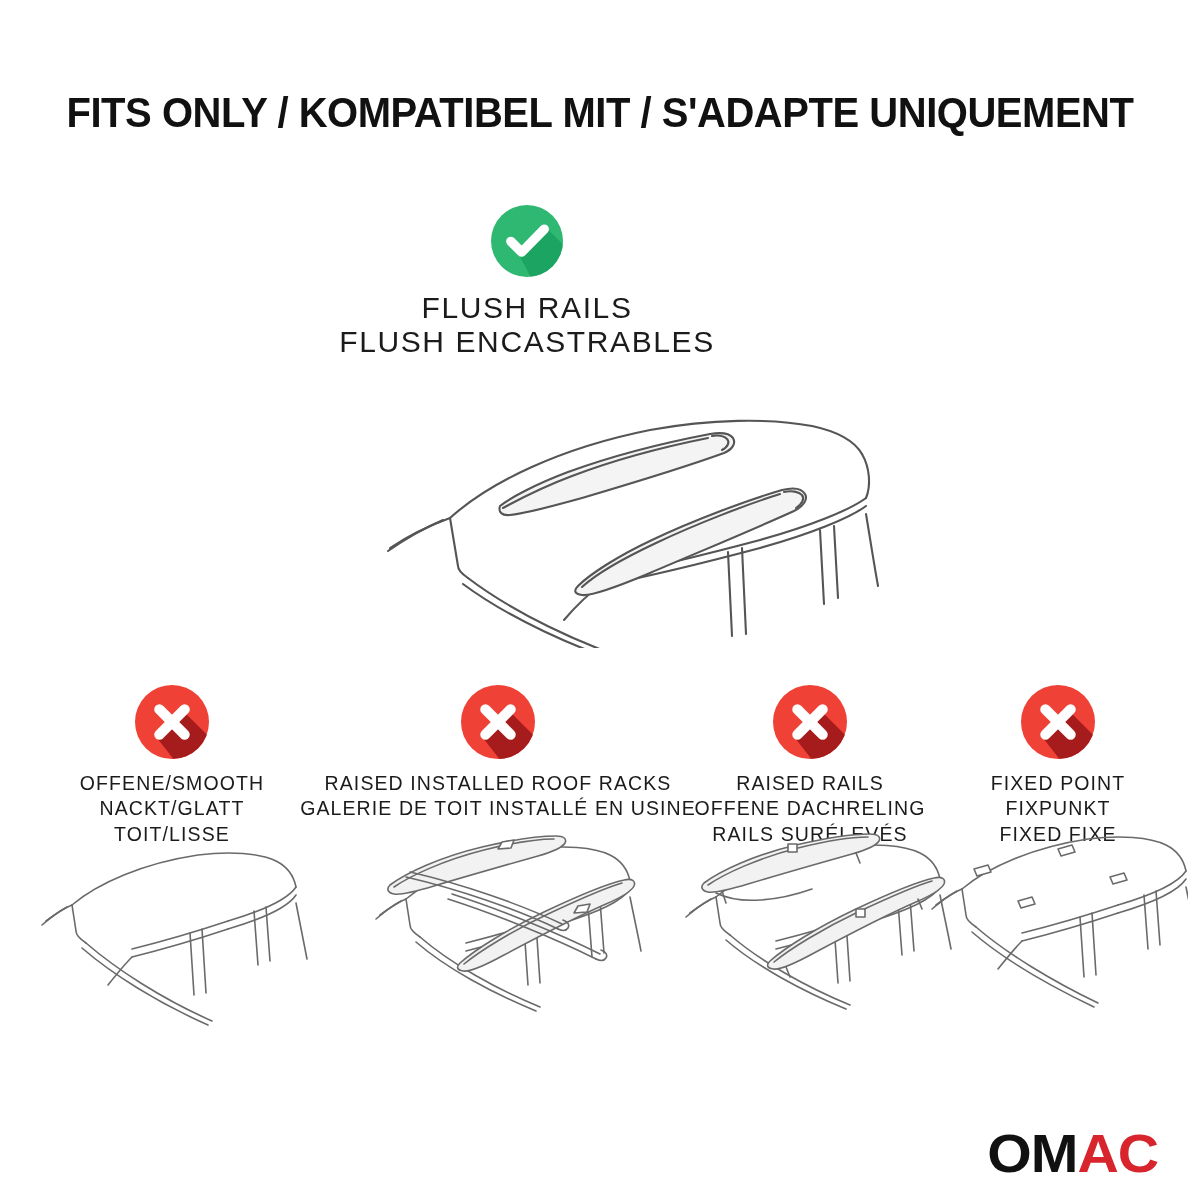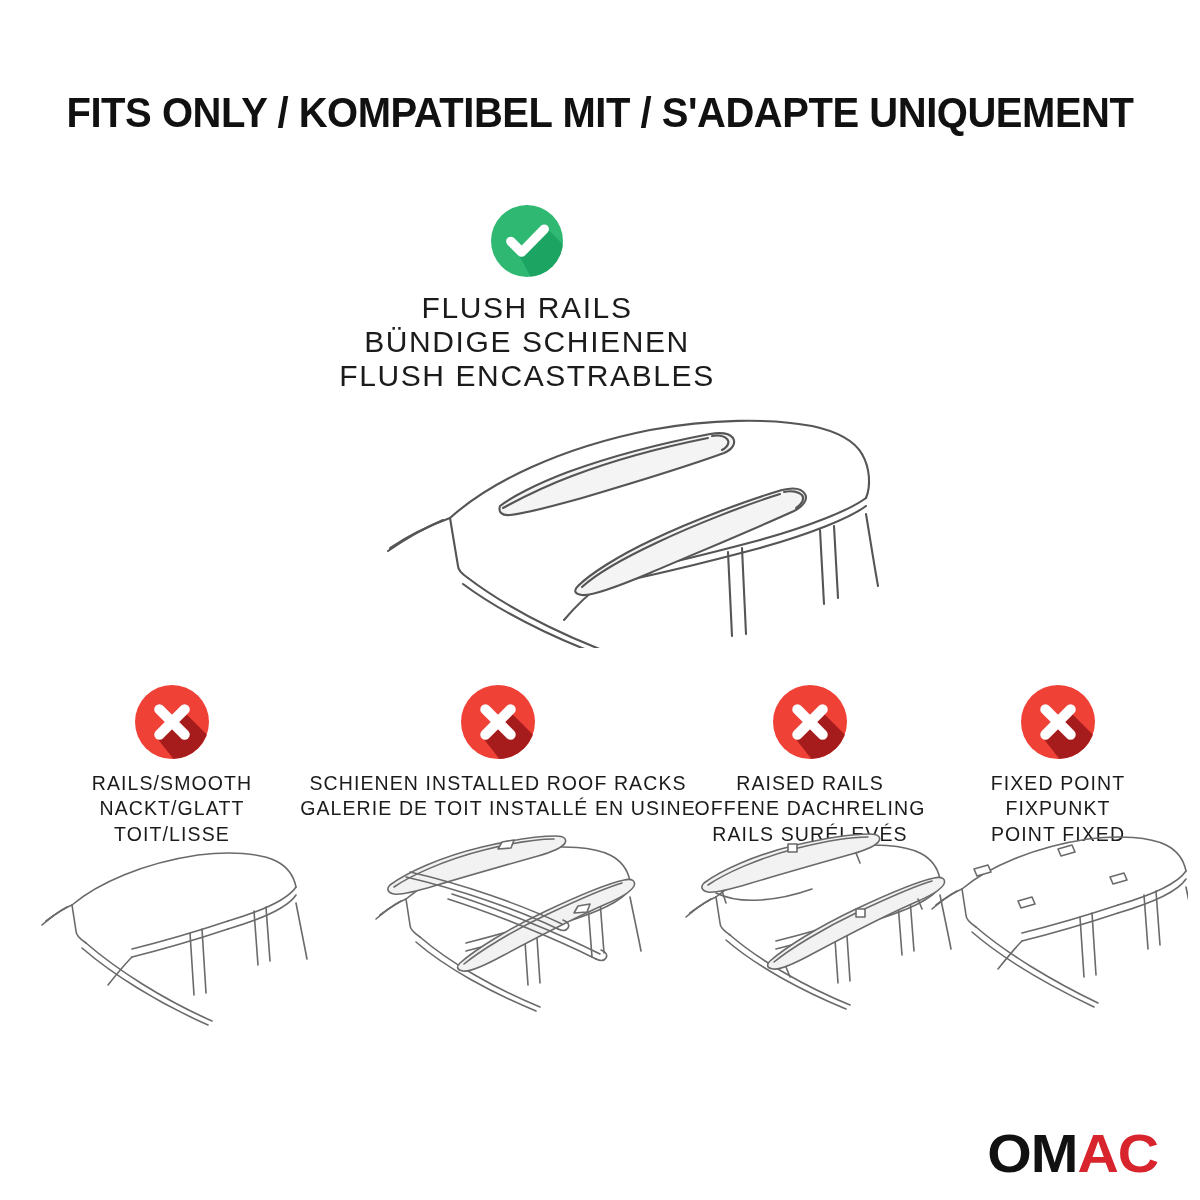--- a/index.html
+++ b/index.html
@@ -132,21 +132,20 @@
     </defs>
     <circle cx="50" cy="50" r="50" fill="#2eb872"></circle>
     <g clip-path="url(#clipCircleGreen)">
       <path d="M30 52 L45 67 L78 33 L100 55 L100 100 L55 100 Z" fill="#17a05f" opacity="0.85"></path>
     </g>
     <path d="M27.5 50.5 L42.5 65.5 L74 33.5" fill="none" stroke="#ffffff" stroke-width="13" stroke-linecap="round" stroke-linejoin="round"></path>
   </svg>
 
   <div class="hero-labels">
     <div>FLUSH RAILS</div>
-    <div>BÜNDIGE SCHIENEN</div>
     <div>FLUSH ENCASTRABLES</div>
   </div>
 </div>
 
 <svg class="hero-art" viewBox="0 0 540 250">
   <g fill="none" stroke="#555555" stroke-width="2.1" stroke-linecap="round" stroke-linejoin="round">
 
     <path d="M100 120 C140 84 210 50 300 32 C360 21 420 20 462 28 C490 34 505 44 512 56"></path>
     <path d="M512 56 C520 70 521 88 516 100"></path>
     <path d="M100 120 C78 128 58 138 40 150"></path>
@@ -191,21 +190,21 @@
     <circle cx="50" cy="50" r="50" fill="#ef4136"></circle>
     <g clip-path="url(#clipX0)">
       <path d="M62 32 L100 70 L100 100 L52 100 L30 72 Z" fill="#a61c1c"></path>
     </g>
     <g stroke="#ffffff" stroke-width="14" stroke-linecap="round">
       <line x1="33" y1="33" x2="67" y2="67"></line>
       <line x1="67" y1="33" x2="33" y2="67"></line>
     </g>
   </svg>
   <div class="col-labels">
-    <div>RAILS/SMOOTH</div>
+    <div>OFFENE/SMOOTH</div>
     <div>NACKT/GLATT</div>
     <div>TOIT/LISSE</div>
   </div>
   <svg class="col-art" width="280" height="200" viewBox="0 0 280 200">
     <g fill="none" stroke="#6a6a6a" stroke-width="1.6" stroke-linecap="round" stroke-linejoin="round">
       <path d="M40 60 C66 38 112 18 166 10 C198 6 228 8 244 16 C256 22 262 32 264 42"></path>
       <path d="M40 60 C30 64 22 70 14 76"></path>
       <path d="M40 60 L44 86 C44 90 48 94 54 98"></path>
       <path d="M35 62 C26 67 18 73 10 80"></path>
       <path d="M54 98 C84 124 130 154 180 176"></path>
@@ -234,21 +233,21 @@
     <circle cx="50" cy="50" r="50" fill="#ef4136"></circle>
     <g clip-path="url(#clipX1)">
       <path d="M62 32 L100 70 L100 100 L52 100 L30 72 Z" fill="#a61c1c"></path>
     </g>
     <g stroke="#ffffff" stroke-width="14" stroke-linecap="round">
       <line x1="33" y1="33" x2="67" y2="67"></line>
       <line x1="67" y1="33" x2="33" y2="67"></line>
     </g>
   </svg>
   <div class="col-labels">
-    <div>SCHIENEN INSTALLED ROOF RACKS</div>
+    <div>RAISED INSTALLED ROOF RACKS</div>
     <div>GALERIE DE TOIT INSTALLÉ EN USINE</div>
   </div>
   <svg class="col-art" width="300" height="200" viewBox="0 0 300 200">
     <g fill="none" stroke="#6a6a6a" stroke-width="1.6" stroke-linecap="round" stroke-linejoin="round">
 
       <path d="M58 72 C84 50 130 30 184 22 C216 18 246 20 262 28 C274 34 280 44 282 54"></path>
       <path d="M58 72 C48 76 40 82 32 88"></path>
       <path d="M58 72 L62 98 C62 102 66 106 72 110"></path>
       <path d="M53 74 C44 79 36 85 28 92"></path>
       <path d="M72 110 C102 136 148 162 192 180"></path>
@@ -352,21 +351,21 @@
       <path d="M62 32 L100 70 L100 100 L52 100 L30 72 Z" fill="#a61c1c"></path>
     </g>
     <g stroke="#ffffff" stroke-width="14" stroke-linecap="round">
       <line x1="33" y1="33" x2="67" y2="67"></line>
       <line x1="67" y1="33" x2="33" y2="67"></line>
     </g>
   </svg>
   <div class="col-labels">
     <div>FIXED POINT</div>
     <div>FIXPUNKT</div>
-    <div>POINT FIXED</div>
+    <div>FIXED FIXE</div>
   </div>
   <svg class="col-art" width="260" height="200" viewBox="0 0 260 200">
     <g fill="none" stroke="#6a6a6a" stroke-width="1.6" stroke-linecap="round" stroke-linejoin="round">
       <path d="M34 58 C60 36 106 16 160 8 C192 4 222 6 238 14 C250 20 256 30 258 40"></path>
       <path d="M34 58 C24 62 16 68 8 74"></path>
       <path d="M34 58 L38 84 C38 88 42 92 48 96"></path>
       <path d="M29 60 C20 65 12 71 4 78"></path>
       <path d="M48 96 C78 122 124 150 170 172"></path>
       <path d="M44 101 C74 127 120 154 166 176"></path>
       <path d="M258 40 C250 52 224 64 190 74"></path>

